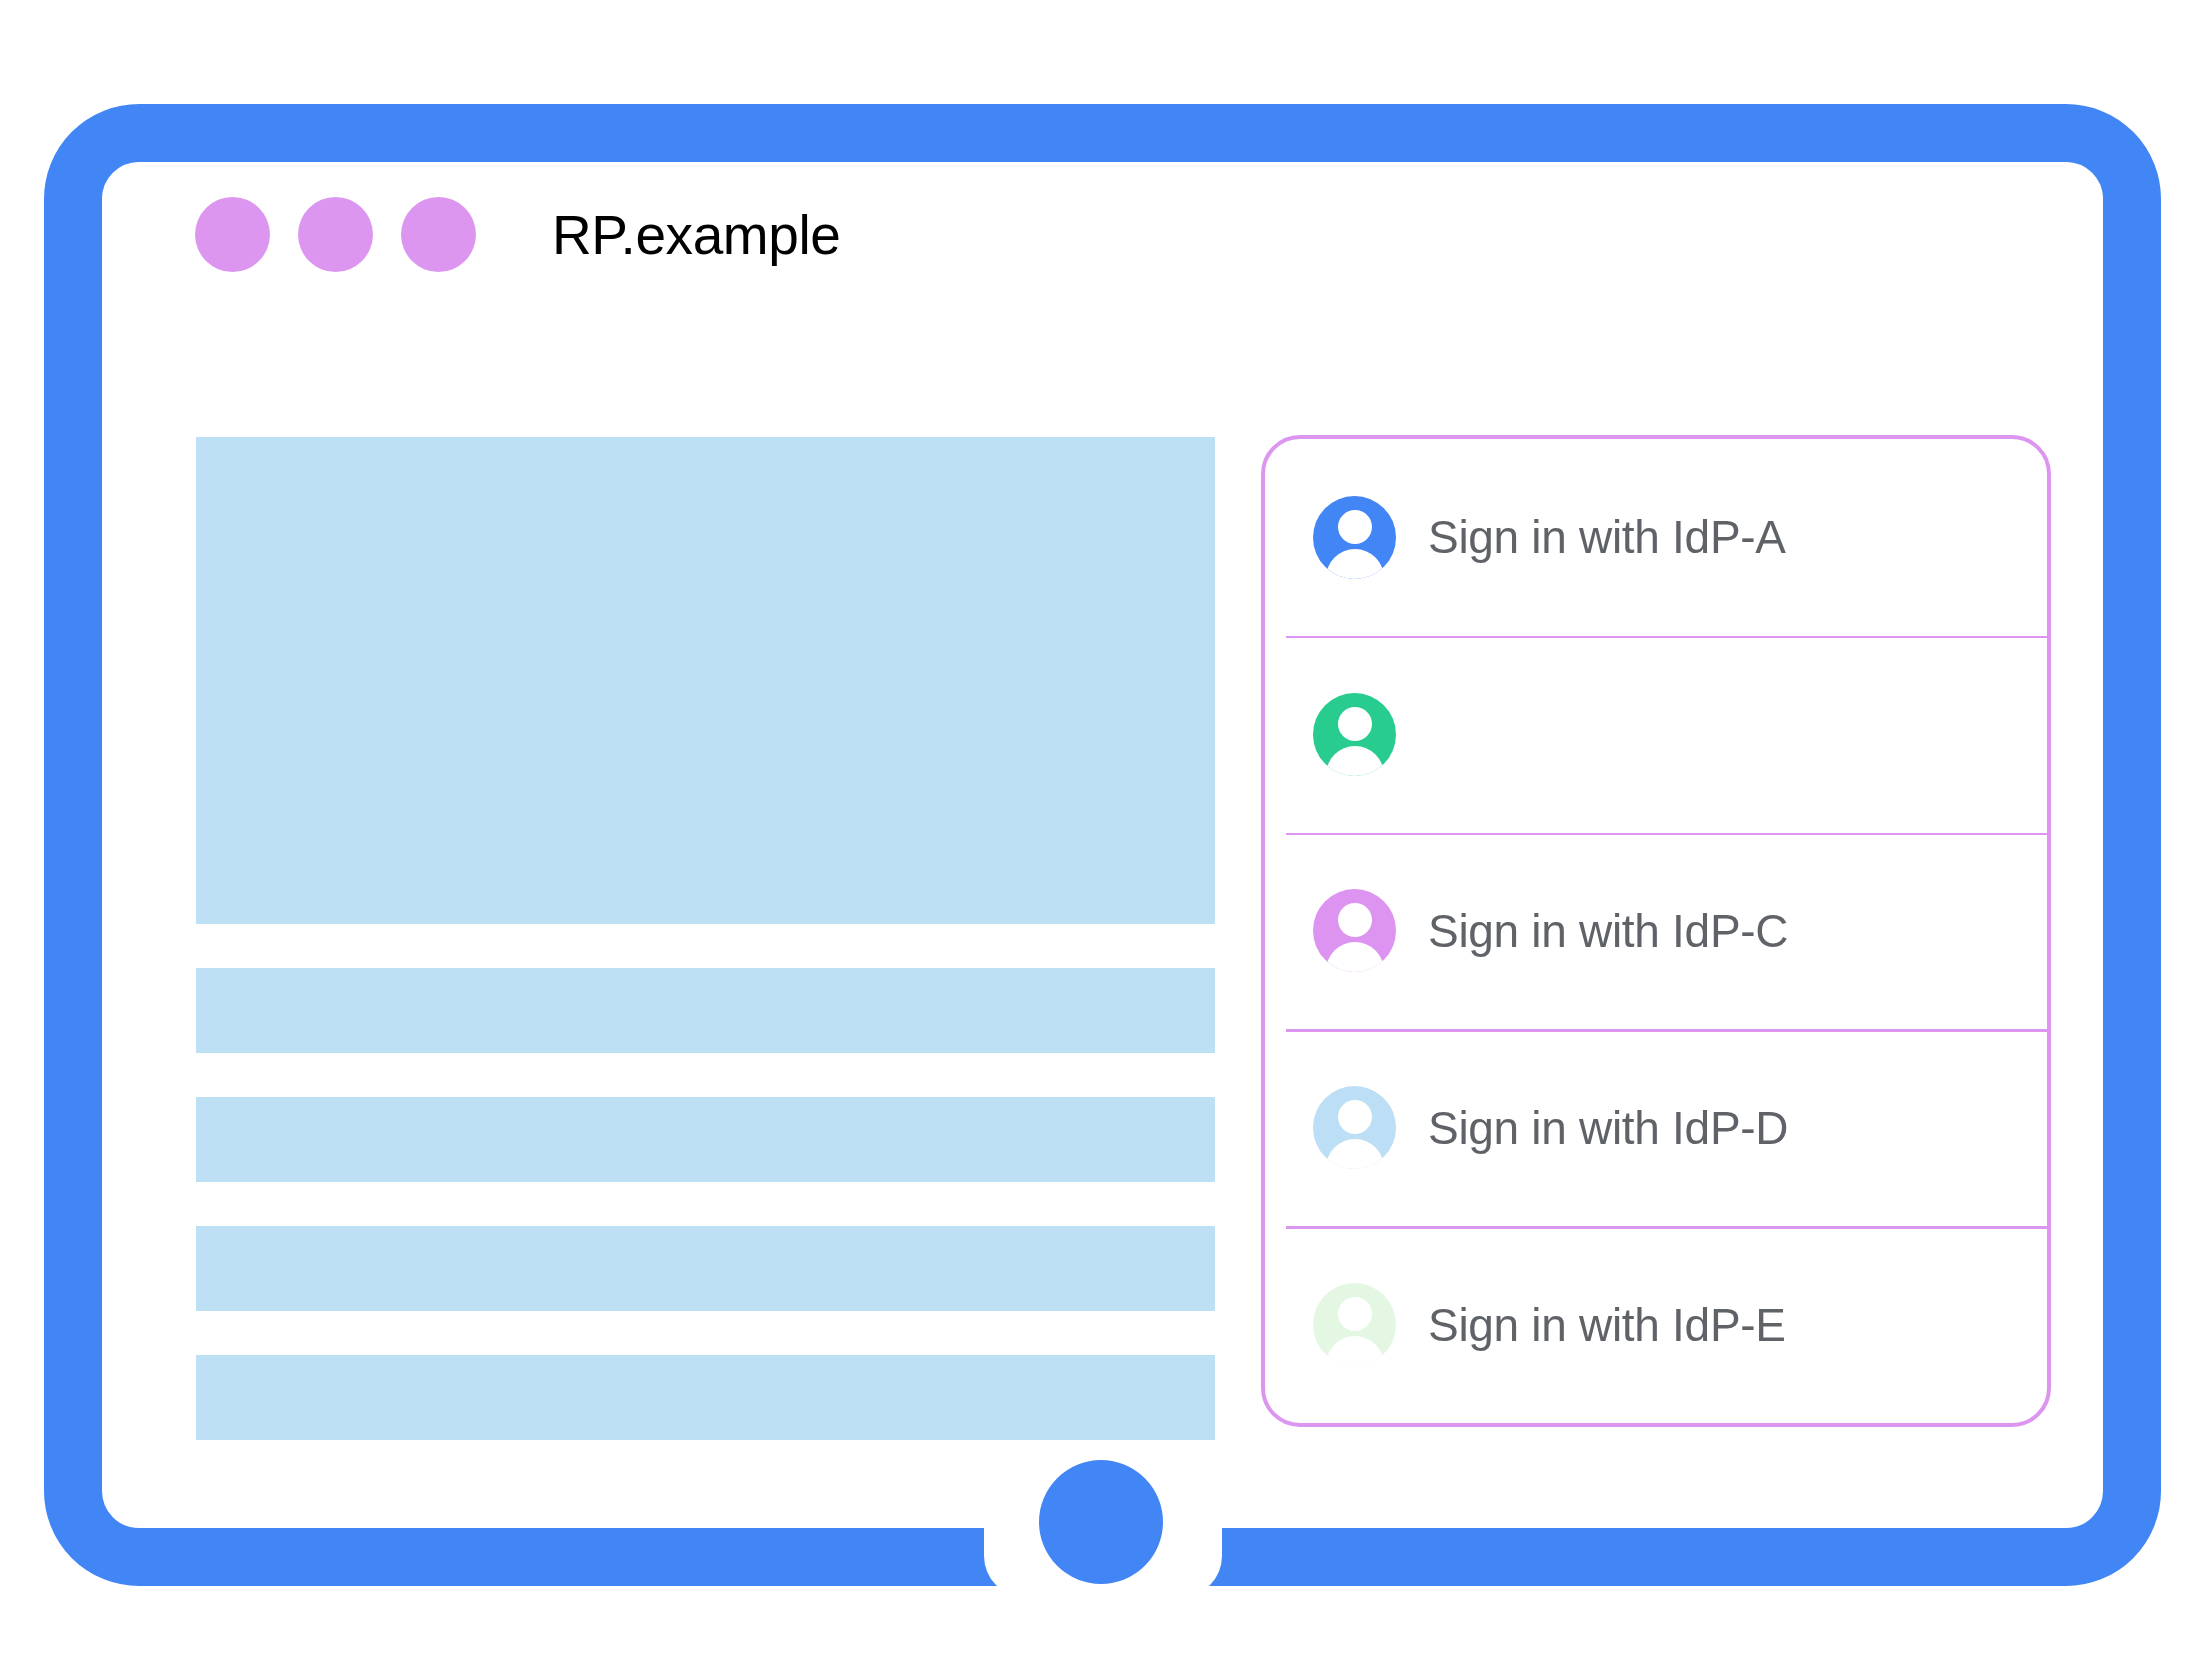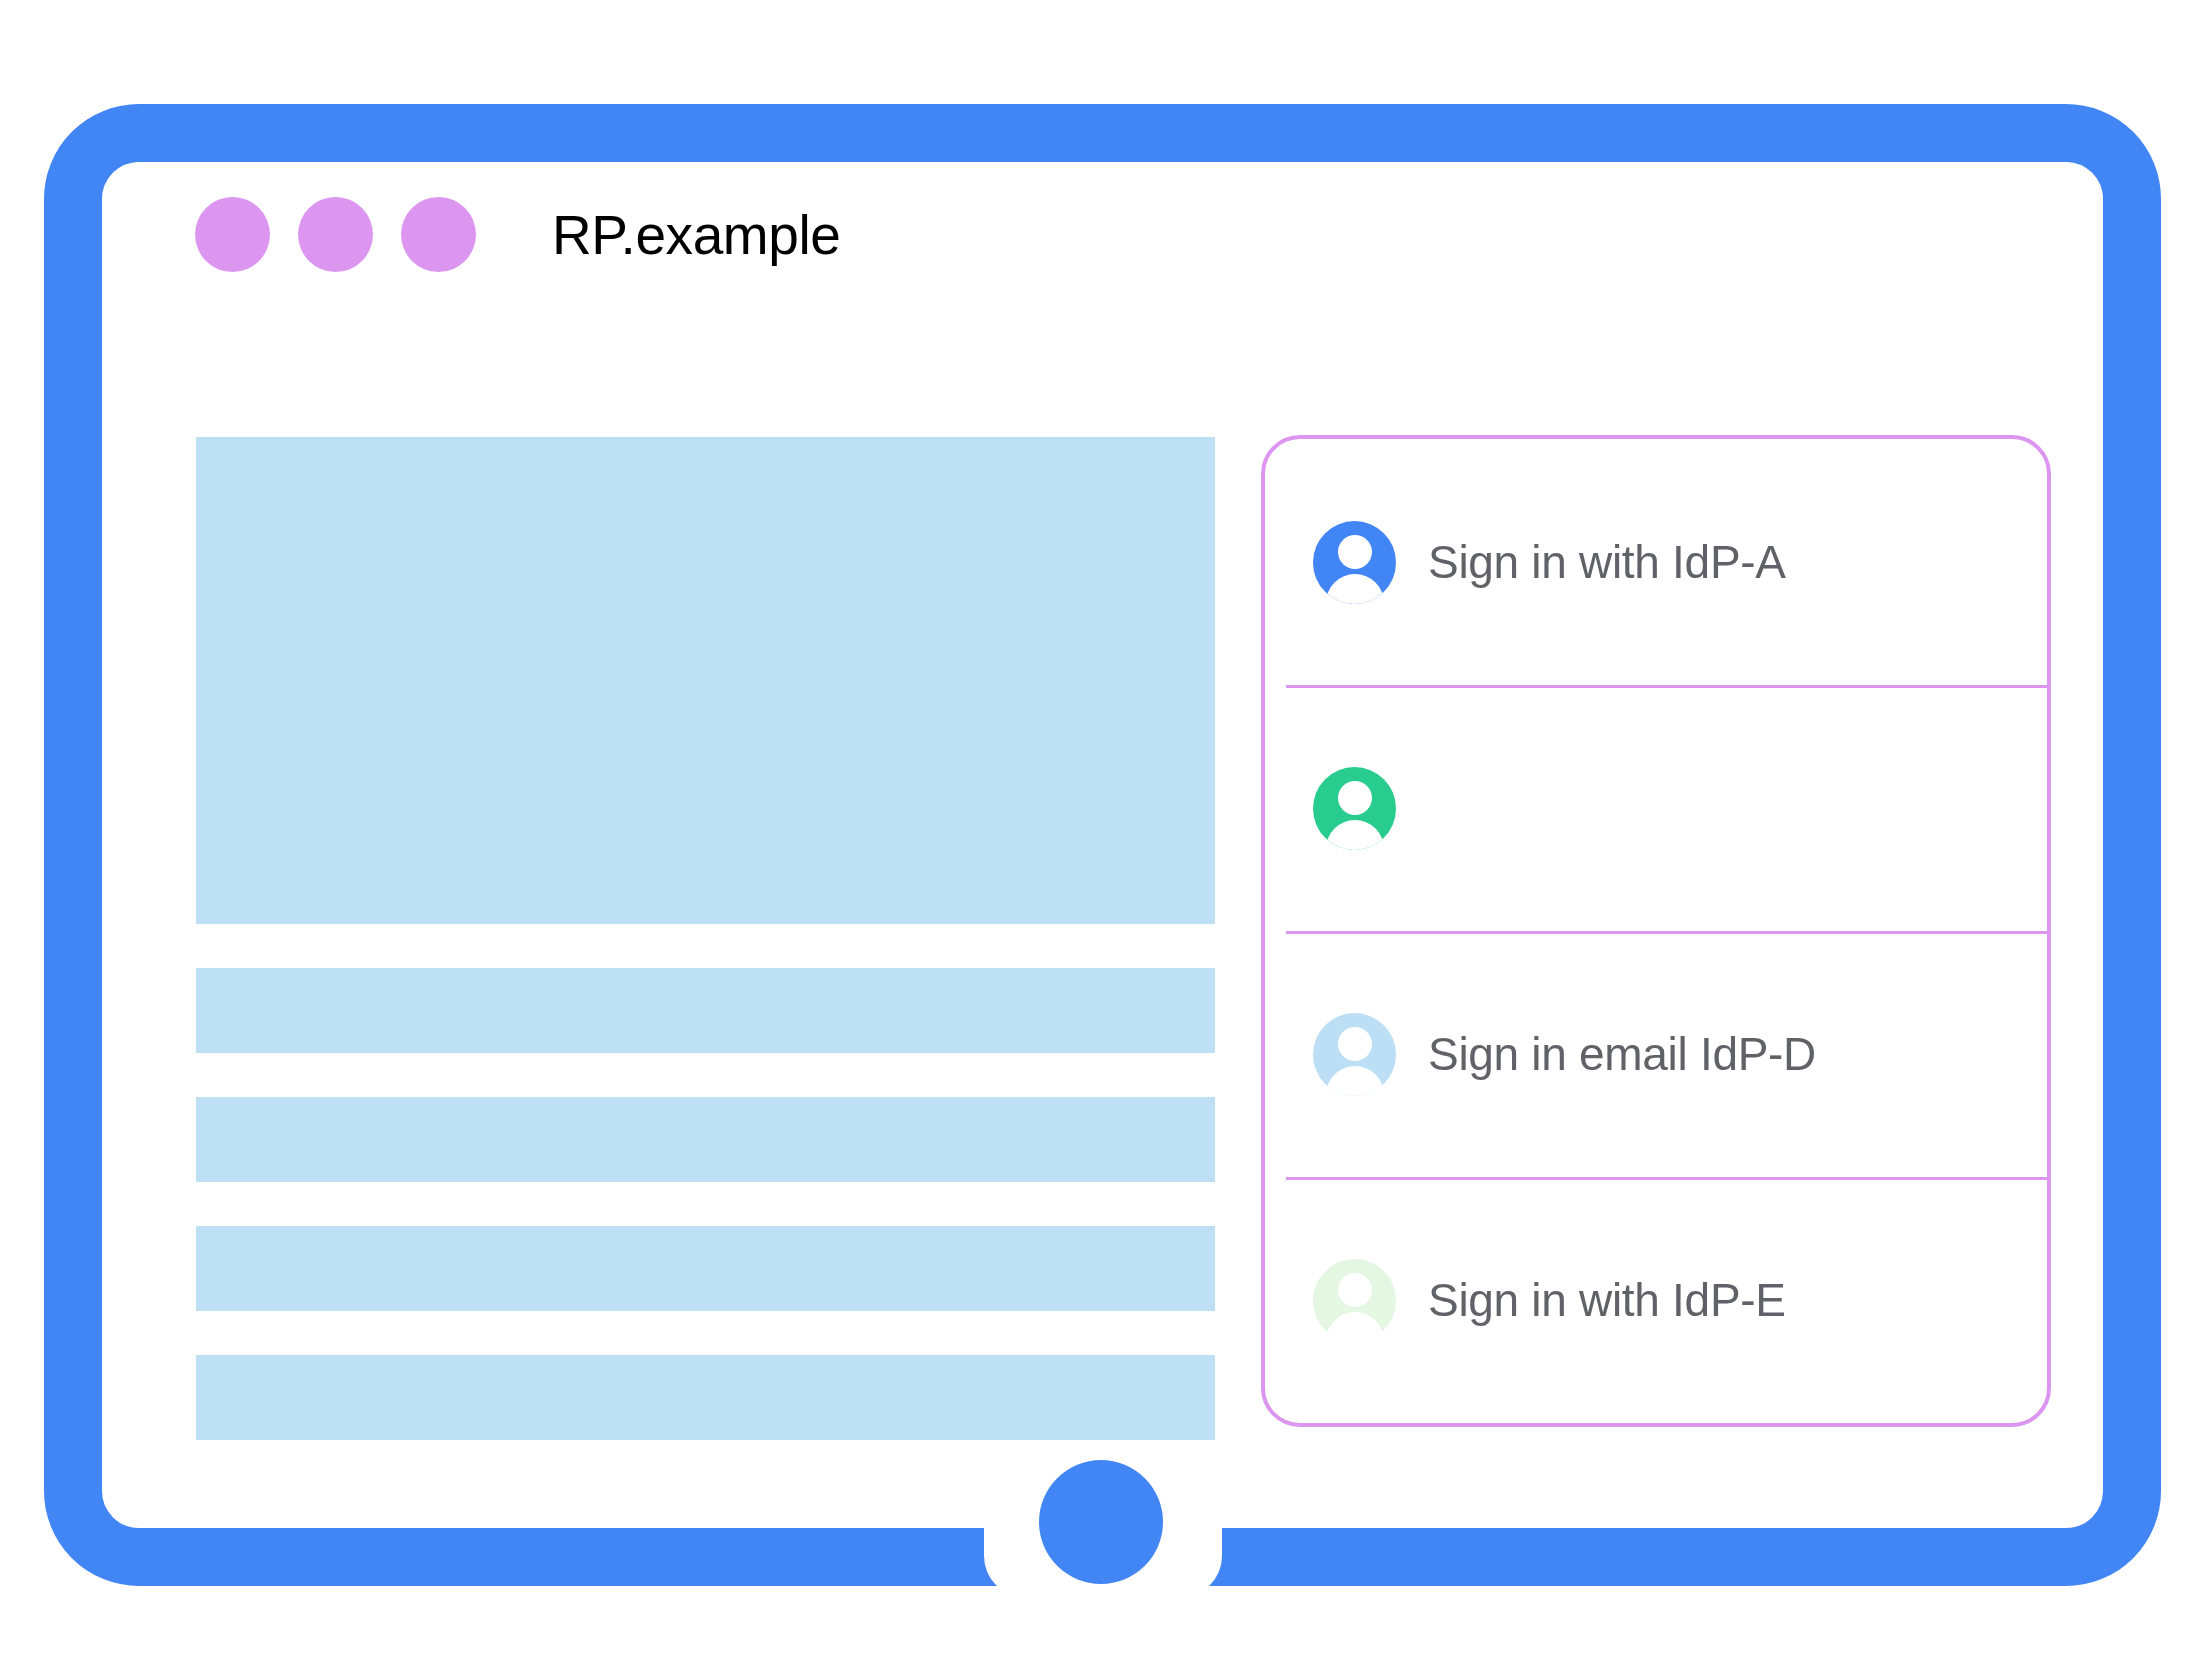--- a/index.html
+++ b/index.html
@@ -205,25 +205,32 @@
           </div>
           <span class="idp-label">Sign in with IdP-A</span>
         </div>
         <div class="idp-row">
           <div class="avatar" style="background: rgb(41, 204, 143);">
             <div class="head"></div>
             <div class="body"></div>
           </div>
         </div>
         <div class="idp-row">
+          <div class="avatar" style="background: rgb(221, 148, 240);">
+            <div class="head"></div>
+            <div class="body"></div>
+          </div>
+          <span class="idp-label">Sign in with IdP-C</span>
+        </div>
+        <div class="idp-row">
           <div class="avatar" style="background: rgb(188, 223, 245);">
             <div class="head"></div>
             <div class="body"></div>
           </div>
-          <span class="idp-label">Sign in email IdP-D</span>
+          <span class="idp-label">Sign in with IdP-D</span>
         </div>
         <div class="idp-row">
           <div class="avatar" style="background: rgb(227, 247, 226);">
             <div class="head"></div>
             <div class="body"></div>
           </div>
           <span class="idp-label">Sign in with IdP-E</span>
         </div>
       </div>
 

